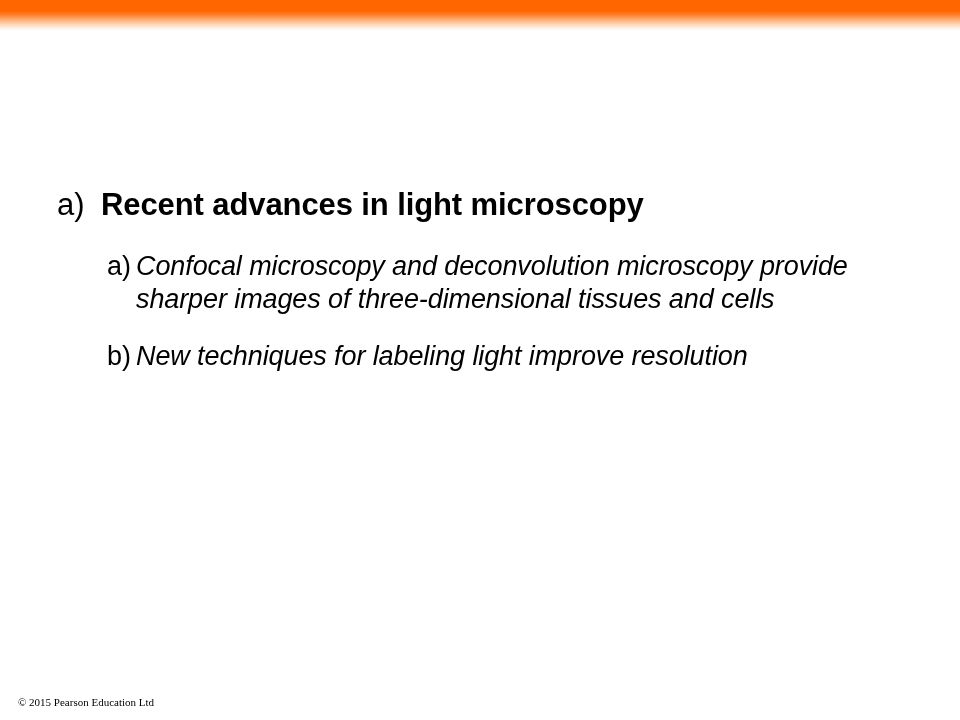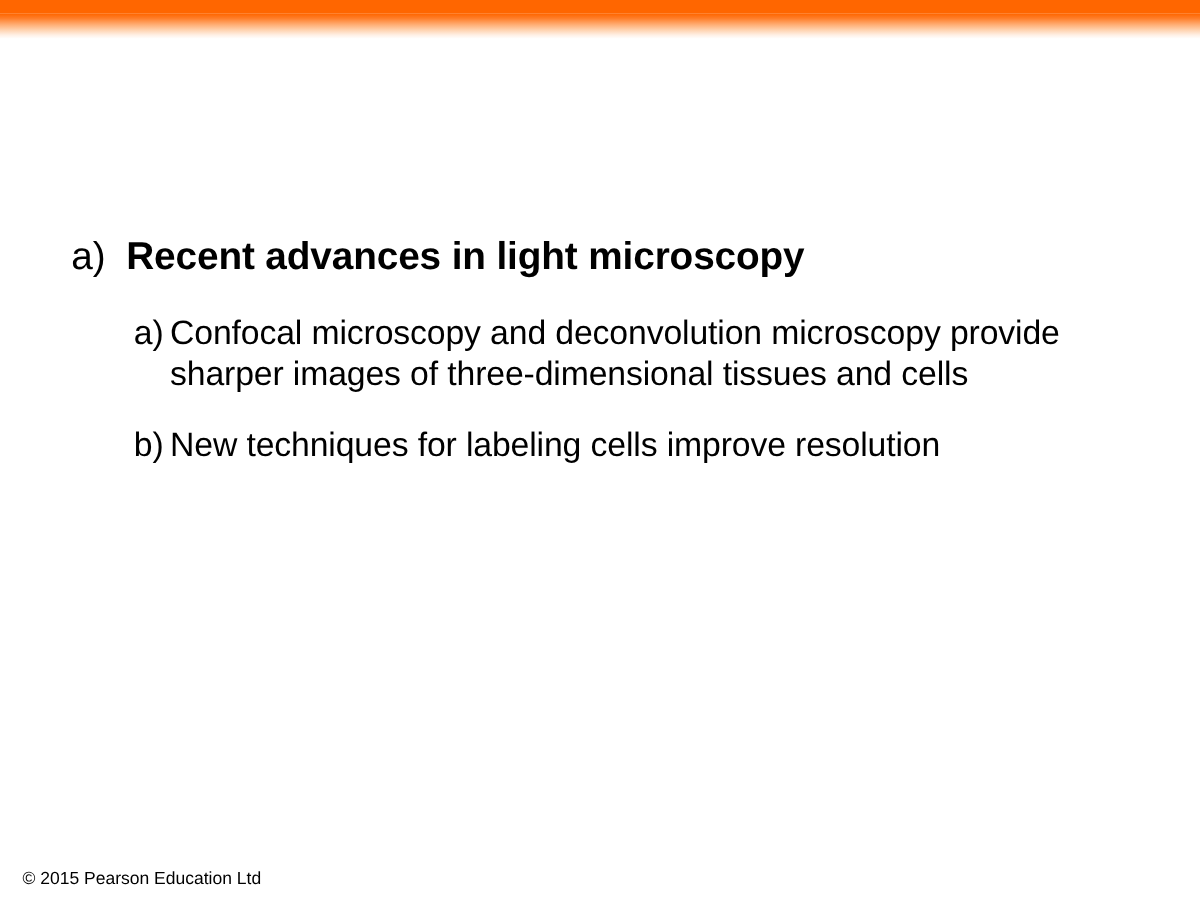--- a/index.html
+++ b/index.html
@@ -89,31 +89,33 @@
   .sublist-item + .sublist-item {
     margin-top: 24px;
   }
   .sublist-marker {
     flex: 0 0 auto;
     width: 29px;
   }
   .sublist-text {
     flex: 1 1 auto;
     max-width: 775px;
+    font-style: italic;
   }
 
   
   .footer-copyright {
     position: absolute;
     left: 18px;
     top: 696px;
-    font-size: 14px;
+    font-size: 11px;
     line-height: 12px;
     color: #000000;
     white-space: nowrap;
+    font-family: Liberation Serif, serif;
   }
 </style>
 </head>
 <body>
 
 <div class="header-band">
   <div class="header-band-solid"></div>
   <div class="header-band-fade"></div>
 </div>
 
@@ -126,20 +128,20 @@
 
   <div class="sublist">
 
     <div class="sublist-item">
       <span class="sublist-marker">a)</span>
       <span class="sublist-text">Confocal microscopy and deconvolution microscopy provide sharper images of three-dimensional tissues and cells</span>
     </div>
 
     <div class="sublist-item">
       <span class="sublist-marker">b)</span>
-      <span class="sublist-text">New techniques for labeling cells improve resolution</span>
+      <span class="sublist-text">New techniques for labeling light improve resolution</span>
     </div>
 
   </div>
 
   <div class="footer-copyright">© 2015 Pearson Education Ltd</div>
 
 </div>
 
 </body></html>

